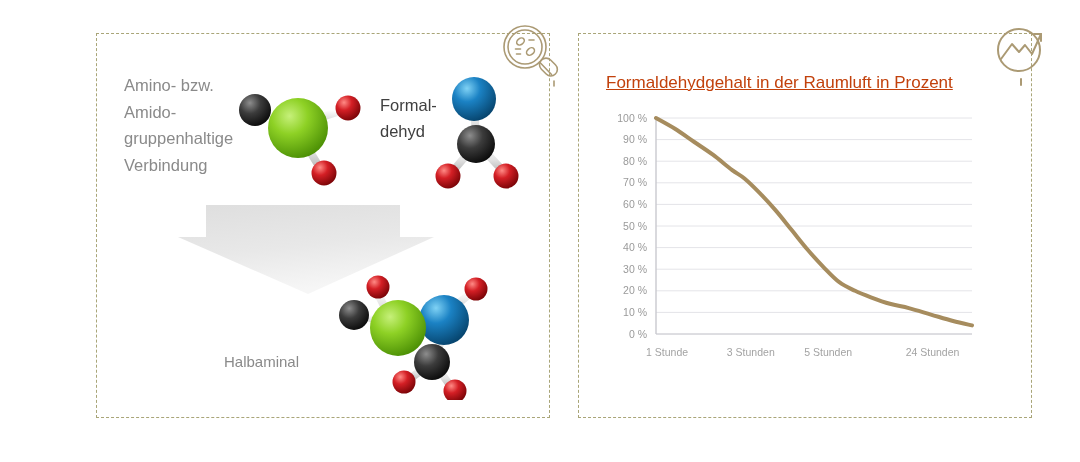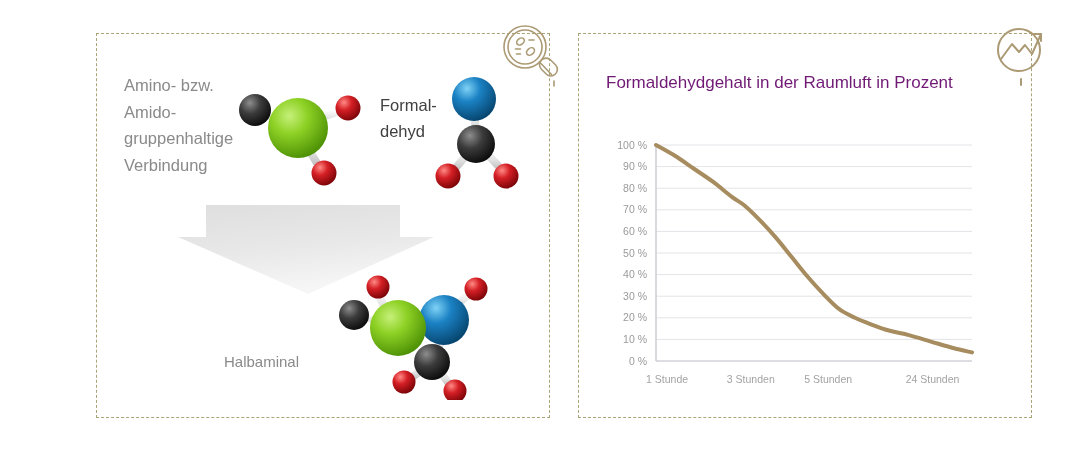--- a/index.html
+++ b/index.html
@@ -39,23 +39,23 @@
 
   
   .mol{position:absolute;}
   #mol-amino{left:228px;top:72px;width:150px;height:120px;}
   #mol-formaldehyd{left:432px;top:68px;width:108px;height:122px;}
   #mol-halbaminal{left:324px;top:268px;width:188px;height:132px;}
 
   
   #chart-title{
     position:absolute;left:606px;top:73px;
-    font-size:17px;color:#701a75;white-space:nowrap;
-  }
-  #chart-area{position:absolute;left:598px;top:133px;width:400px;height:265px;}
+    font-size:17px;color:#c2410c;white-space:nowrap;text-decoration:underline;
+  }
+  #chart-area{position:absolute;left:598px;top:106px;width:400px;height:265px;}
   #chart-svg{display:block;}
   .ytick{font-size:10.5px;fill:#9a9a9a;font-family:"Liberation Sans",sans-serif;}
   .xtick{font-size:10.5px;fill:#a3a3a3;font-family:"Liberation Sans",sans-serif;}
 </style>
 </head>
 <body>
 
 <div class="stage">
 
   <div class="panel" id="panel-left"></div>

